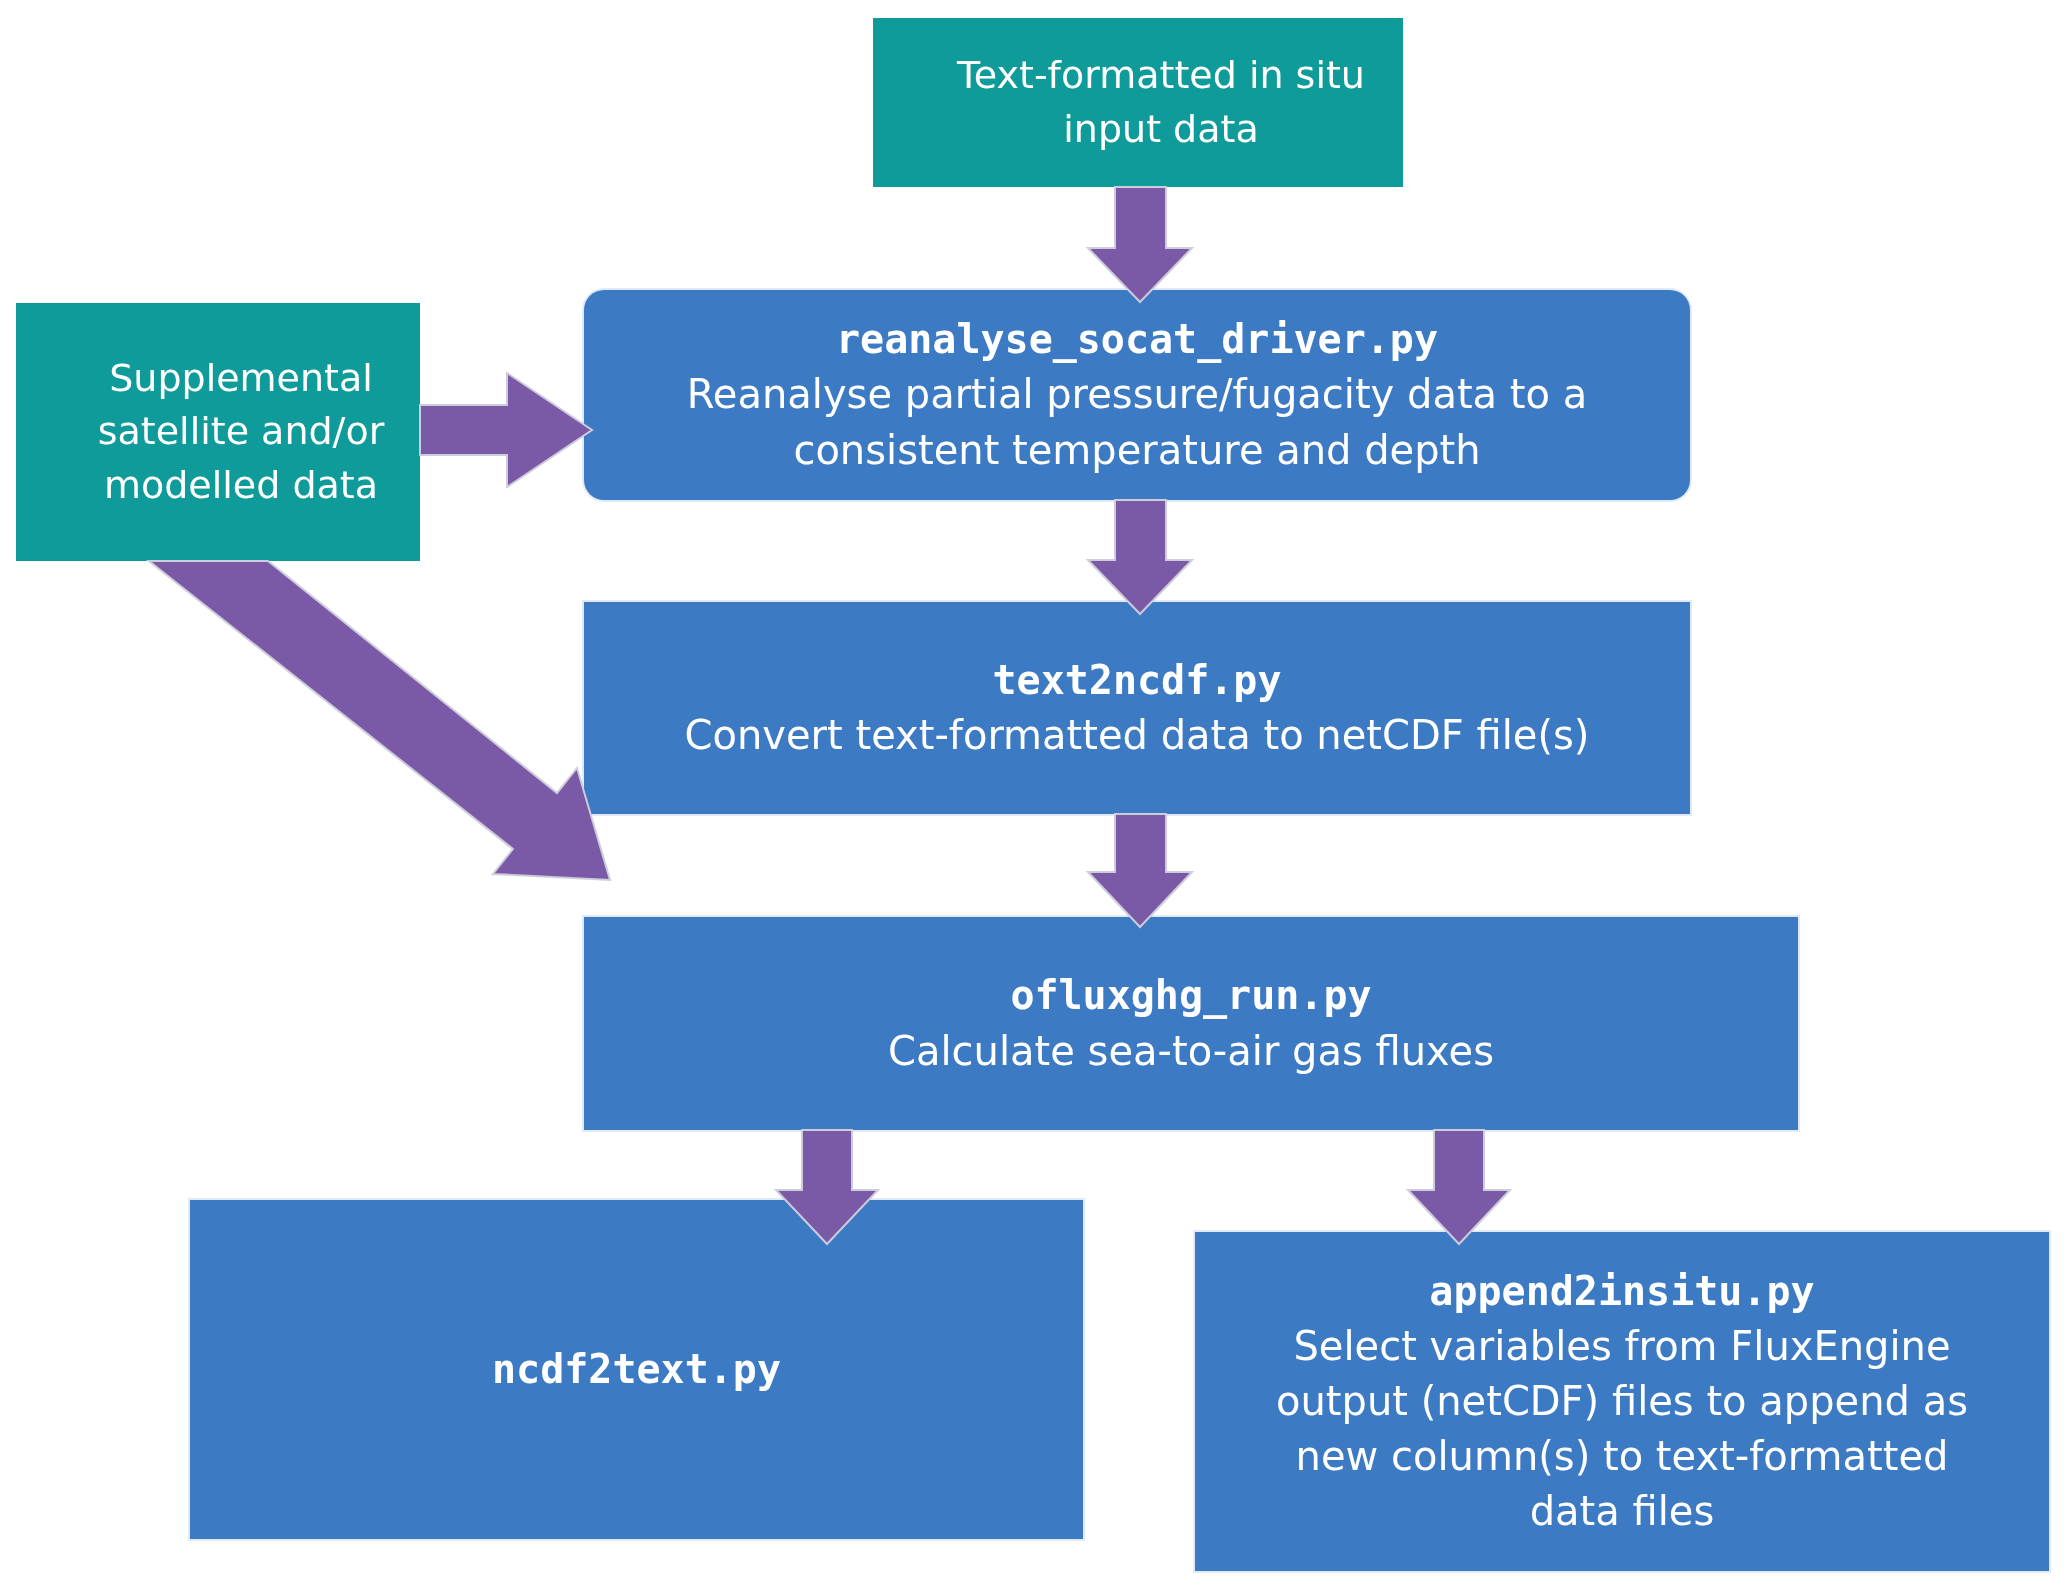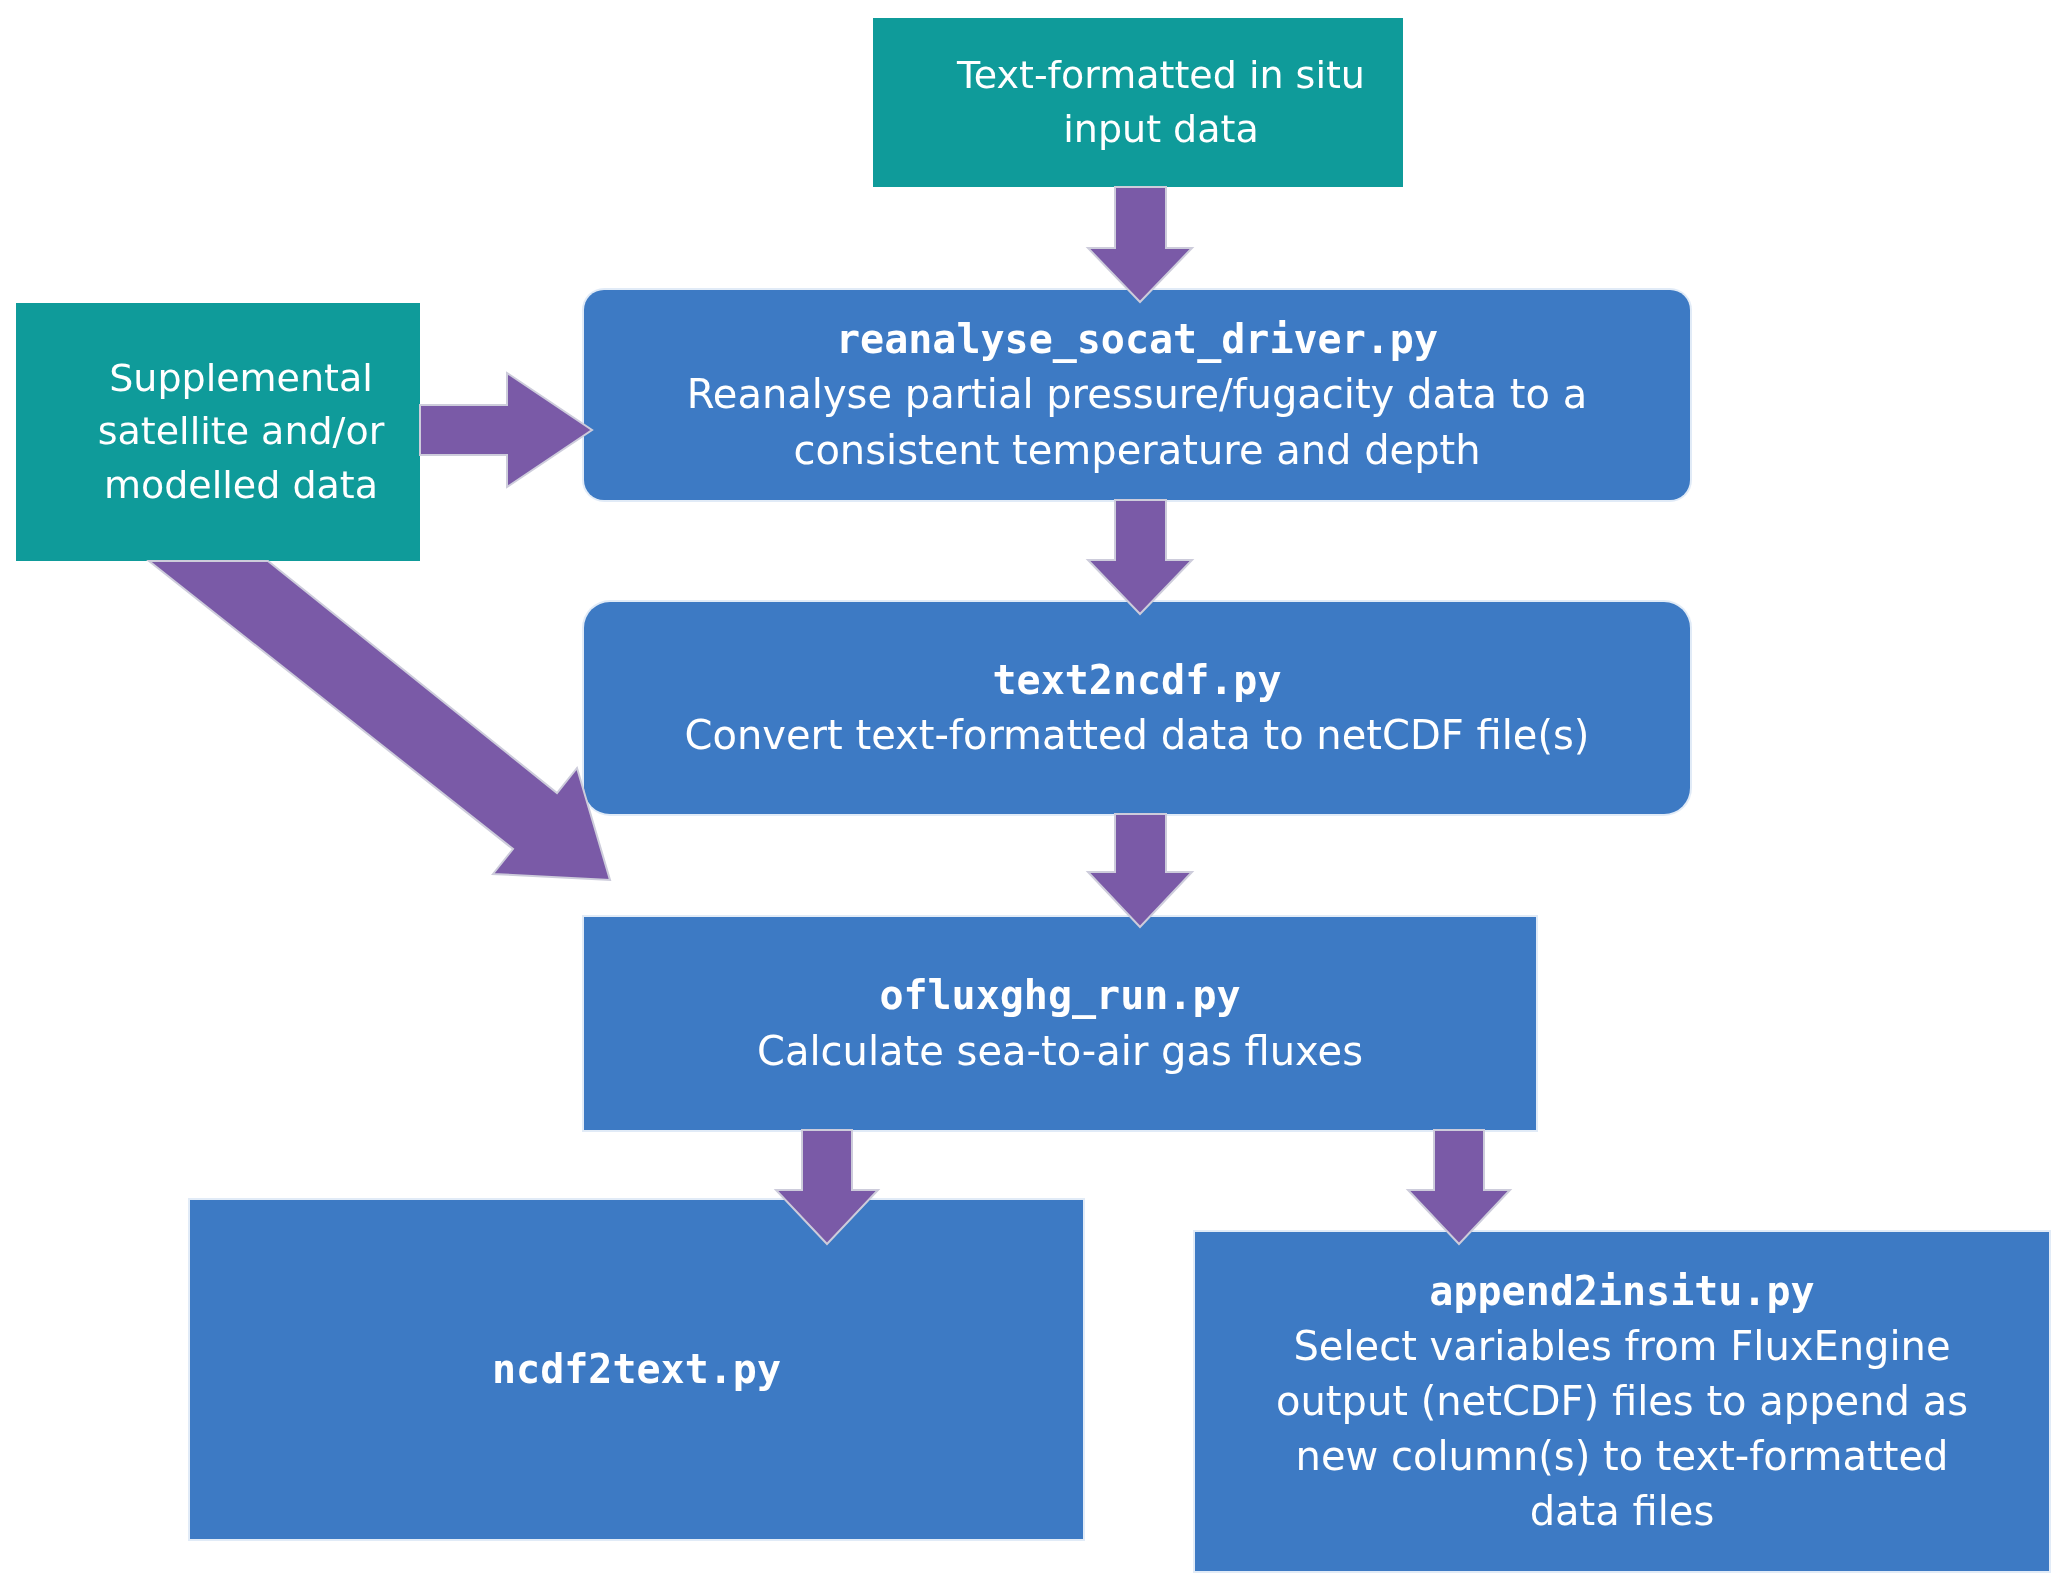--- a/index.html
+++ b/index.html
@@ -58,22 +58,22 @@
   .data-label {
     font-family: "DejaVu Sans", sans-serif;
     font-size: 38px;
     line-height: 1.4;
     white-space: pre-line;
   }
   
   #node-insitu        { left: 873px;  top: 18px;   width: 530px;  height: 169px; }
   #node-supplemental  { left: 16px;   top: 303px;  width: 404px;  height: 258px; }
   #node-reanalyse     { left: 584px;  top: 290px;  width: 1106px; height: 210px; border-radius: 20px; }
-  #node-text2ncdf     { left: 584px;  top: 602px;  width: 1106px; height: 212px; border-radius: 26px; }
-  #node-ofluxghg      { left: 584px;  top: 917px;  width: 952px; height: 213px; }
+  #node-text2ncdf     { left: 584px;  top: 602px;  width: 1106px; height: 212px; }
+  #node-ofluxghg      { left: 584px;  top: 917px;  width: 1214px; height: 213px; }
   #node-ncdf2text     { left: 190px;  top: 1200px; width: 893px;  height: 339px; }
   #node-append2insitu { left: 1195px; top: 1232px; width: 854px;  height: 339px; }
   .arrow {
     fill: #7a5aa7;
     stroke: #cdccdb;
     stroke-width: 2;
     stroke-linejoin: miter;
   }
 </style>
 </head>

